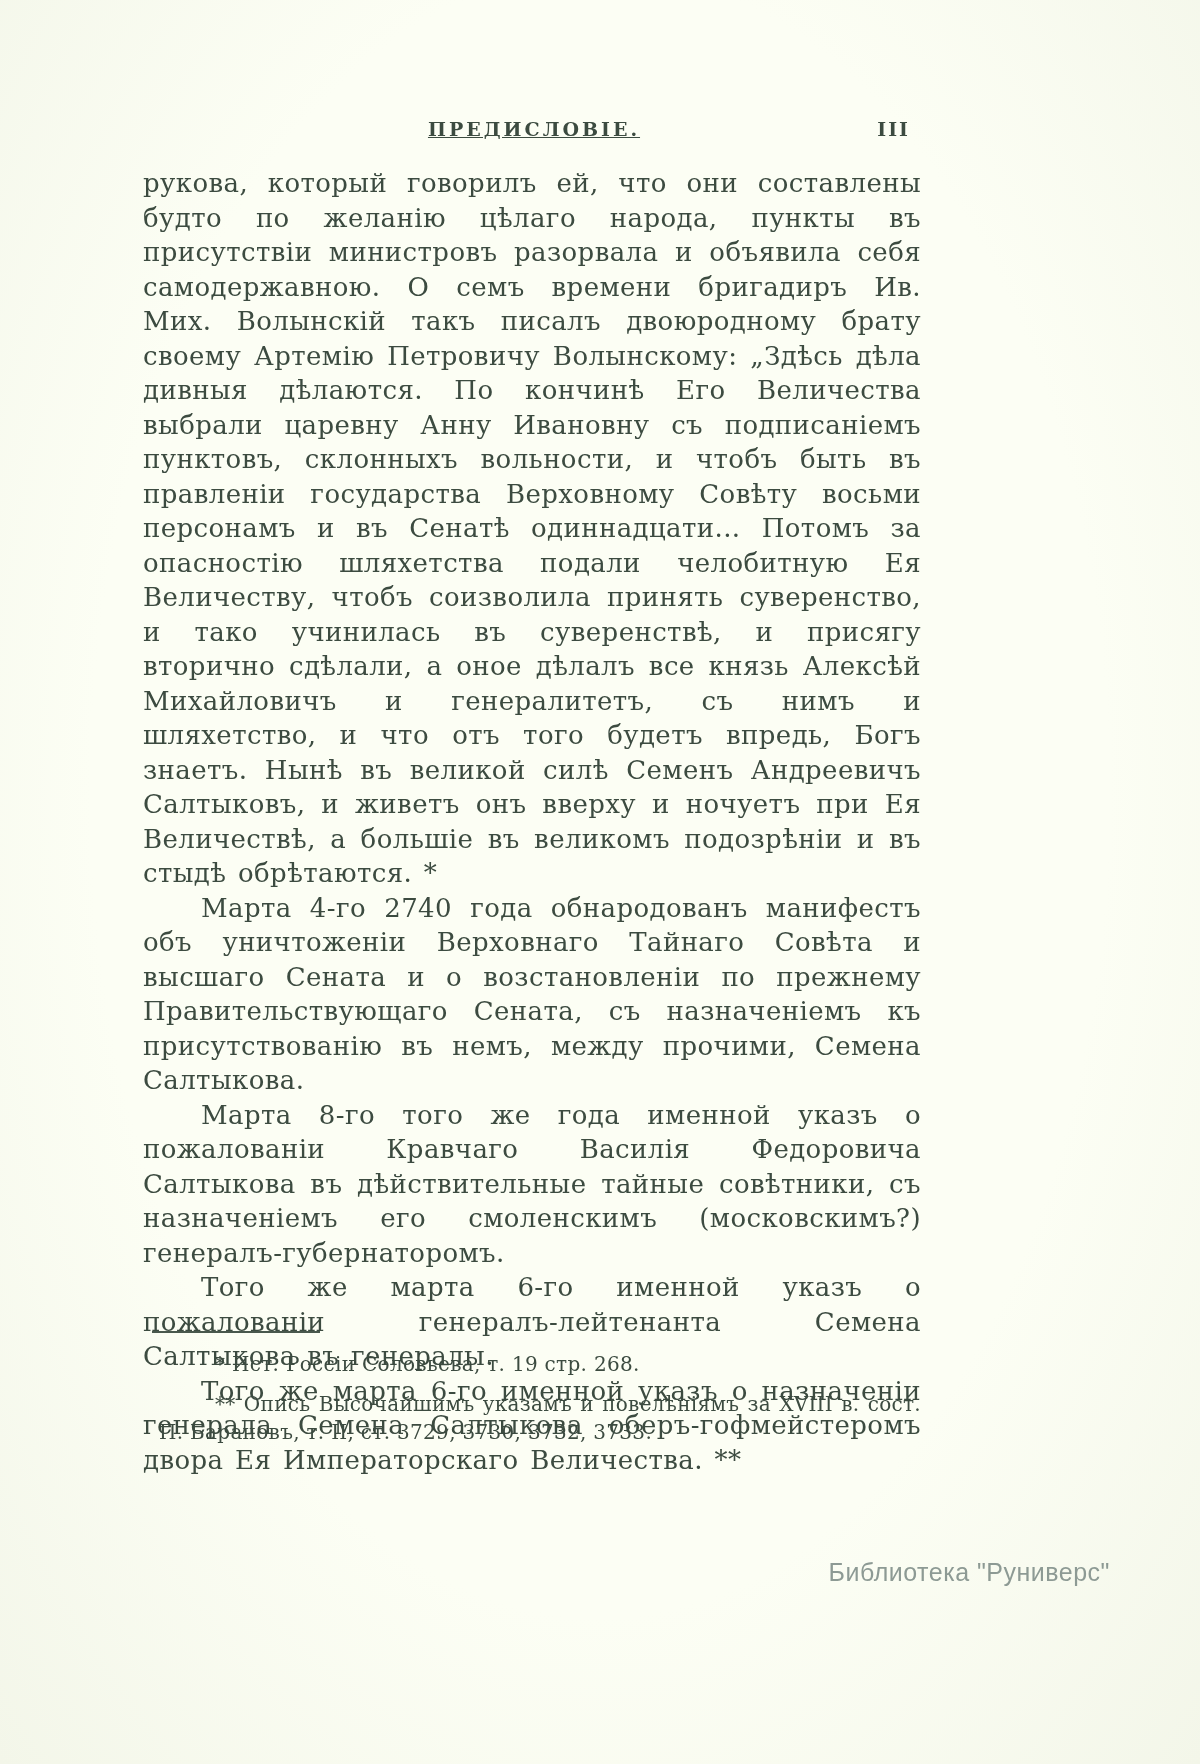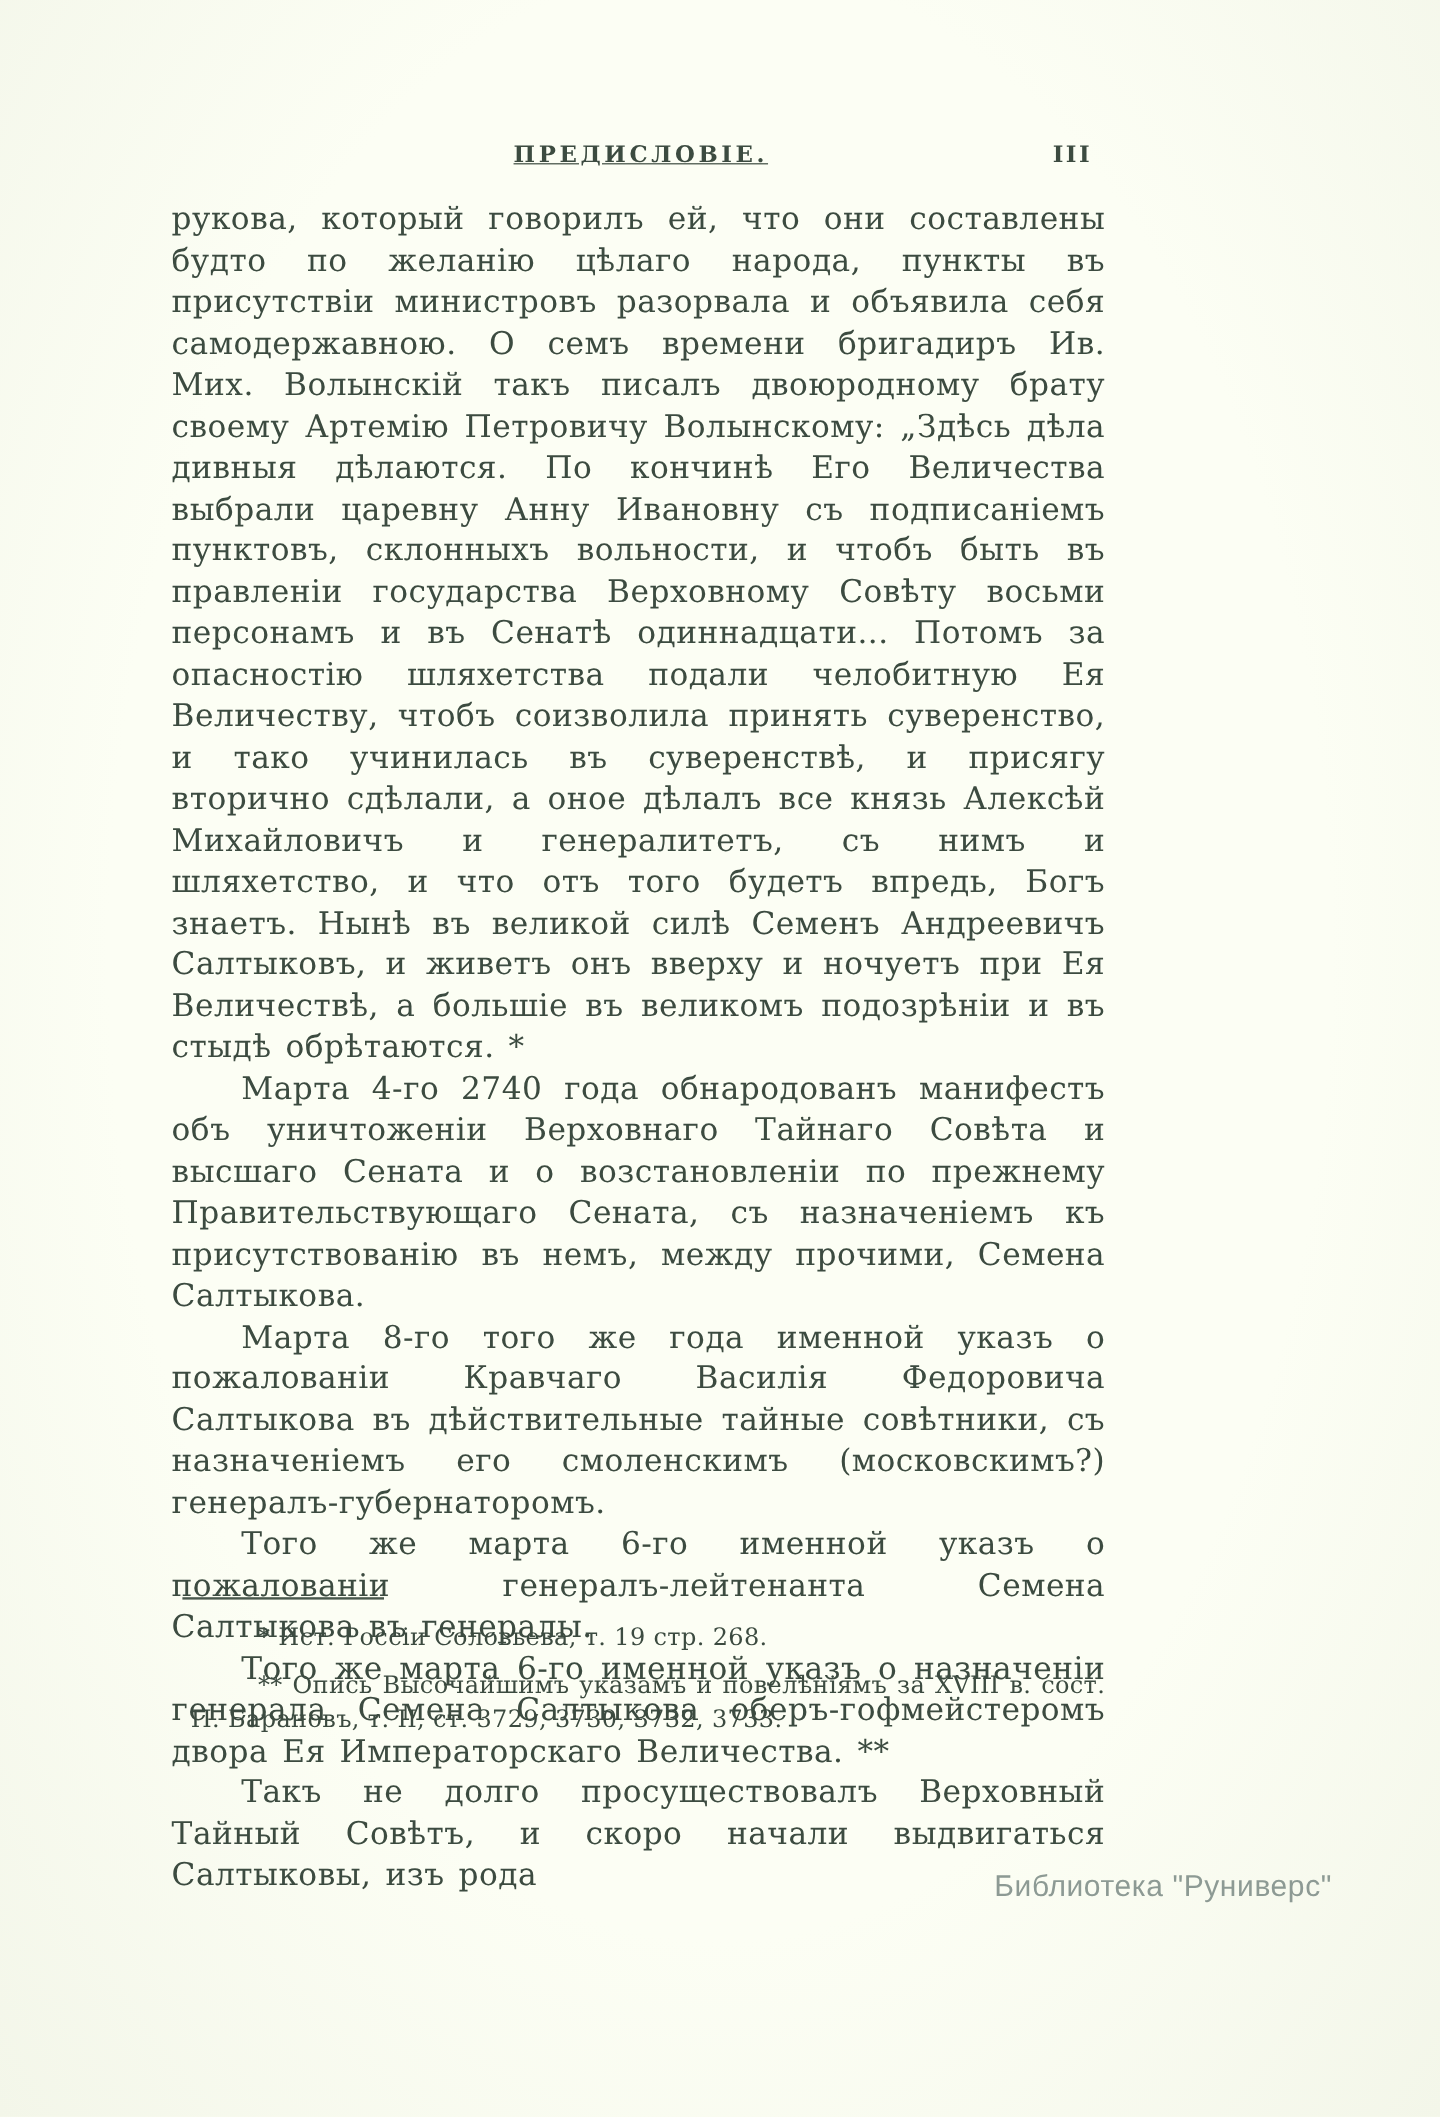--- a/index.html
+++ b/index.html
@@ -96,21 +96,20 @@
     <span>ПРЕДИСЛОВІЕ.</span>
     <span class="page-number">III</span>
   </div>
 
   <div class="body-text">
     <p class="para continuation">рукова, который говорилъ ей, что они составлены будто по желанію цѣлаго народа, пункты въ присутствіи министровъ разорвала и объявила себя самодержавною. О семъ времени бригадиръ Ив. Мих. Волынскій такъ писалъ двоюродному брату своему Артемію Петровичу Волынскому: „Здѣсь дѣла дивныя дѣлаются. По кончинѣ Его Величества выбрали царевну Анну Ивановну съ подписаніемъ пунктовъ, склонныхъ вольности, и чтобъ быть въ правленіи государства Верховному Совѣту восьми персонамъ и въ Сенатѣ одиннадцати... Потомъ за опасностію шляхетства подали челобитную Ея Величеству, чтобъ соизволила принять суверенство, и тако учинилась въ суверенствѣ, и присягу вторично сдѣлали, а оное дѣлалъ все князь Алексѣй Михайловичъ и генералитетъ, съ нимъ и шляхетство, и что отъ того будетъ впредь, Богъ знаетъ. Нынѣ въ великой силѣ Семенъ Андреевичъ Салтыковъ, и живетъ онъ вверху и ночуетъ при Ея Величествѣ, а большіе въ великомъ подозрѣніи и въ стыдѣ обрѣтаются. *</p>
     <p class="para">Марта 4-го 2740 года обнародованъ манифестъ объ уничтоженіи Верховнаго Тайнаго Совѣта и высшаго Сената и о возстановленіи по прежнему Правительствующаго Сената, съ назначеніемъ къ присутствованію въ немъ, между прочими, Семена Салтыкова.</p>
     <p class="para">Марта 8-го того же года именной указъ о пожалованіи Кравчаго Василія Федоровича Салтыкова въ дѣйствительные тайные совѣтники, съ назначеніемъ его смоленскимъ (московскимъ?) генералъ-губернаторомъ.</p>
     <p class="para">Того же марта 6-го именной указъ о пожалованіи генералъ-лейтенанта Семена Салтыкова въ генералы.</p>
     <p class="para">Того же марта 6-го именной указъ о назначеніи генерала Семена Салтыкова оберъ-гофмейстеромъ двора Ея Императорскаго Величества. **</p>
-    <p class="para">Такъ не долго просуществовалъ Верховный Тайный Совѣтъ, и скоро начали выдвигаться Салтыковы, изъ рода</p>
   </div>
 
   <div class="footnote-rule"></div>
 
   <div class="footnotes">
     <p>* Ист. Россіи Соловьева, т. 19 стр. 268.</p>
     <p>** Опись Высочайшимъ указамъ и повелѣніямъ за XVIII в. сост. П. Барановъ, т. II, ст. 3729, 3730, 3732, 3733.</p>
   </div>
 
   <div class="watermark">Библиотека "Руниверс"</div>

